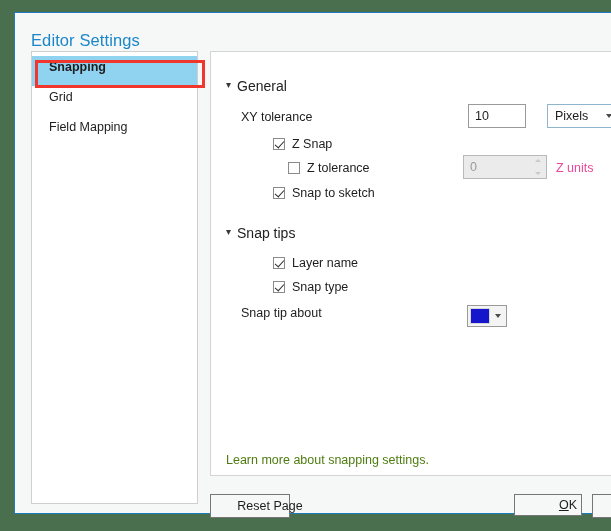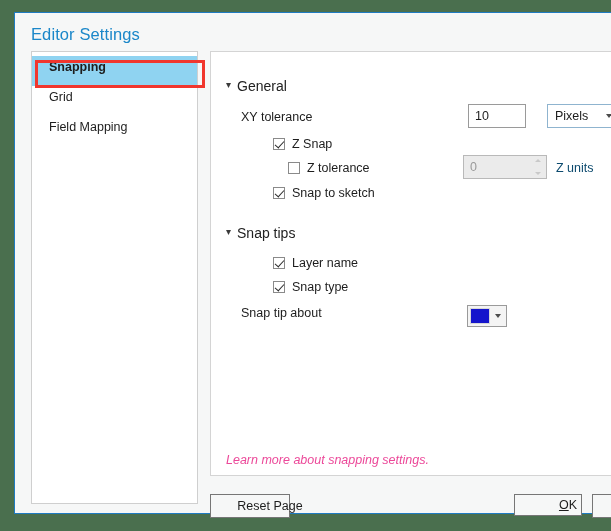--- a/index.html
+++ b/index.html
@@ -23,21 +23,21 @@
     width: 648px;           
     height: 502px;
     background: #f6f7f7;
     border: 1px solid #1f7bc1;
     box-sizing: border-box;
   }
 
   #dialog-title {
     position: absolute;
     left: 16px;
-    top: 12px;
+    top: 18px;
     font-size: 16.5px;
     color: #1b87c9;
     letter-spacing: 0.1px;
     white-space: nowrap;
   }
 
   
   #nav-list {
     position: absolute;
     left: 16px;
@@ -103,21 +103,21 @@
     line-height: 1;
     transform: translateY(-1px);
   }
 
   .row-label {
     position: absolute;
     font-size: 12.5px;
     color: #1d1d1d;
     white-space: nowrap;
   }
-  .row-label.disabled { color: #0c4a6e; }
+  .row-label.disabled { color: #ec4899; }
 
   
   .cb-row {
     position: absolute;
     display: flex;
     align-items: center;
     gap: 7px;
     font-size: 12.5px;
     color: #1d1d1d;
     white-space: nowrap;
@@ -335,21 +335,21 @@
       <span>Layer name</span>
     </div>
 
     <div class="cb-row" style="left:30px; top:228px;">
       <span class="cb checked"></span>
       <span>Snap type</span>
     </div>
 
     <div class="row-label" style="left:30px; top:254px;">Snap tip about</div>
 
-    <div id="help-link" style="color: #ec4899; font-style: italic;">Learn more about snapping settings.</div>
+    <div id="help-link" style="color: #4d7c0f;">Learn more about snapping settings.</div>
   </div>
 
   <div id="color-picker">
     <span id="color-swatch" style="background: rgb(21, 21, 204);"></span>
     <span id="color-arrow"></span>
   </div>
 
   <div class="btn" id="btn-reset">Reset Page</div>
 
   <div class="btn" id="btn-ok">

